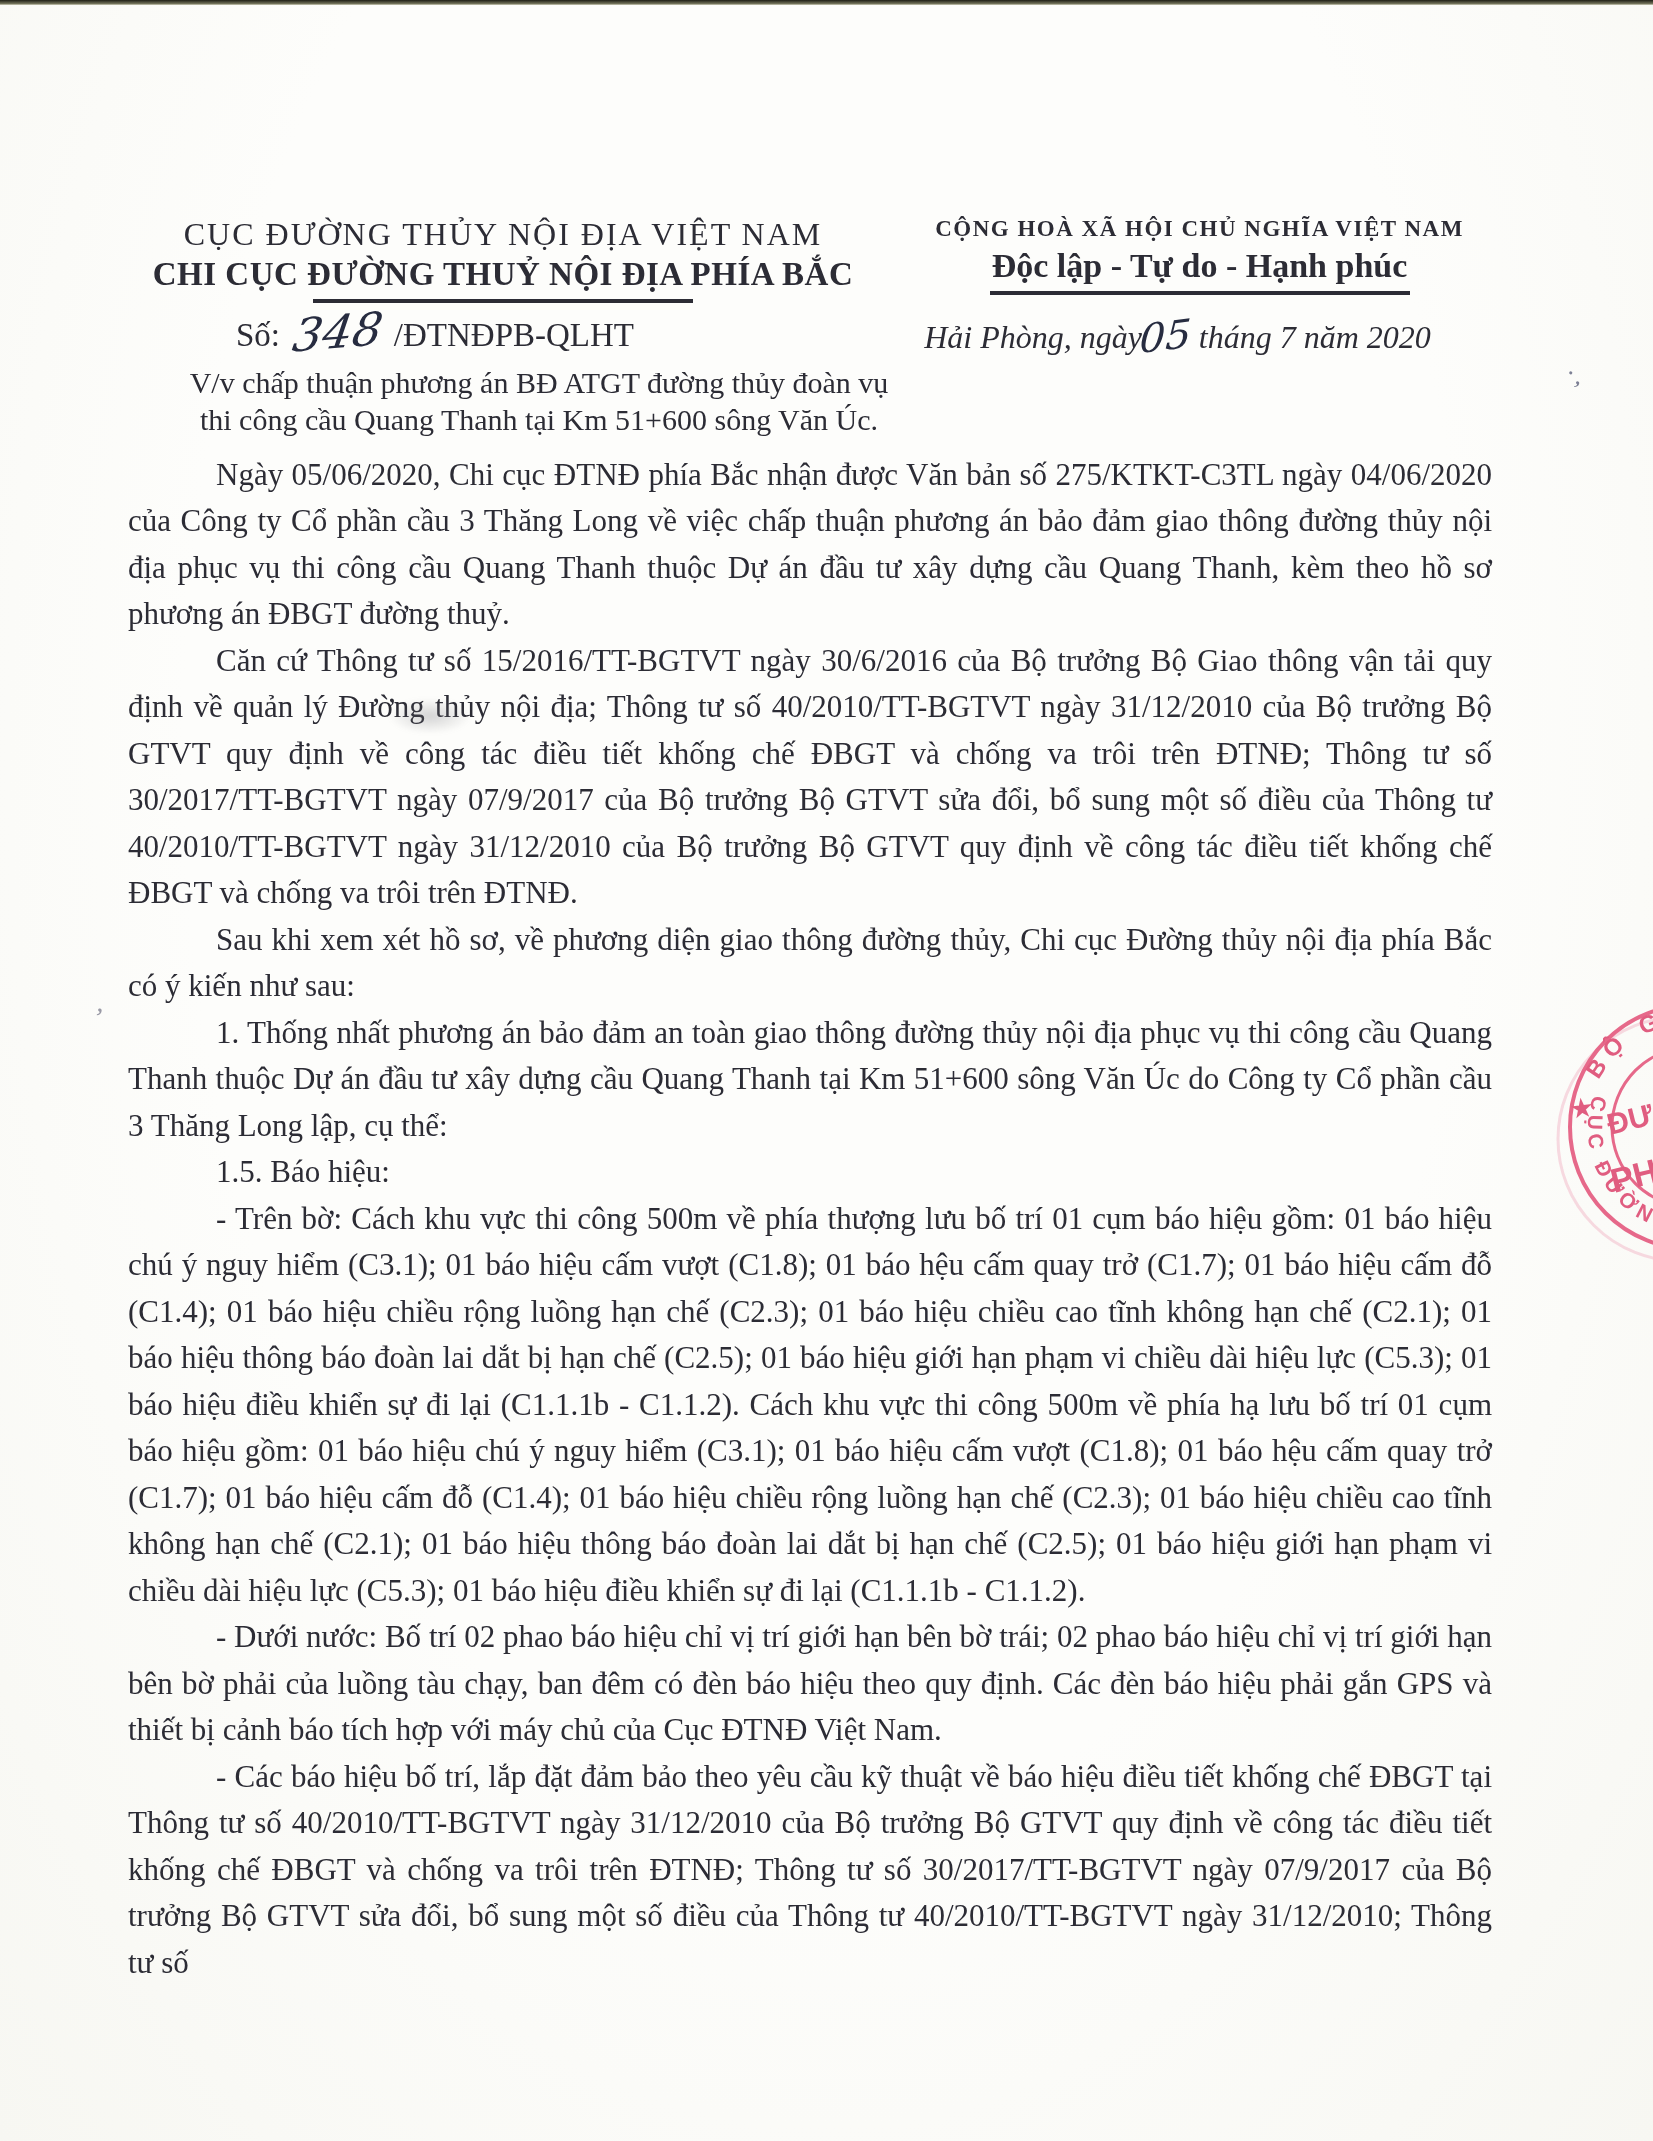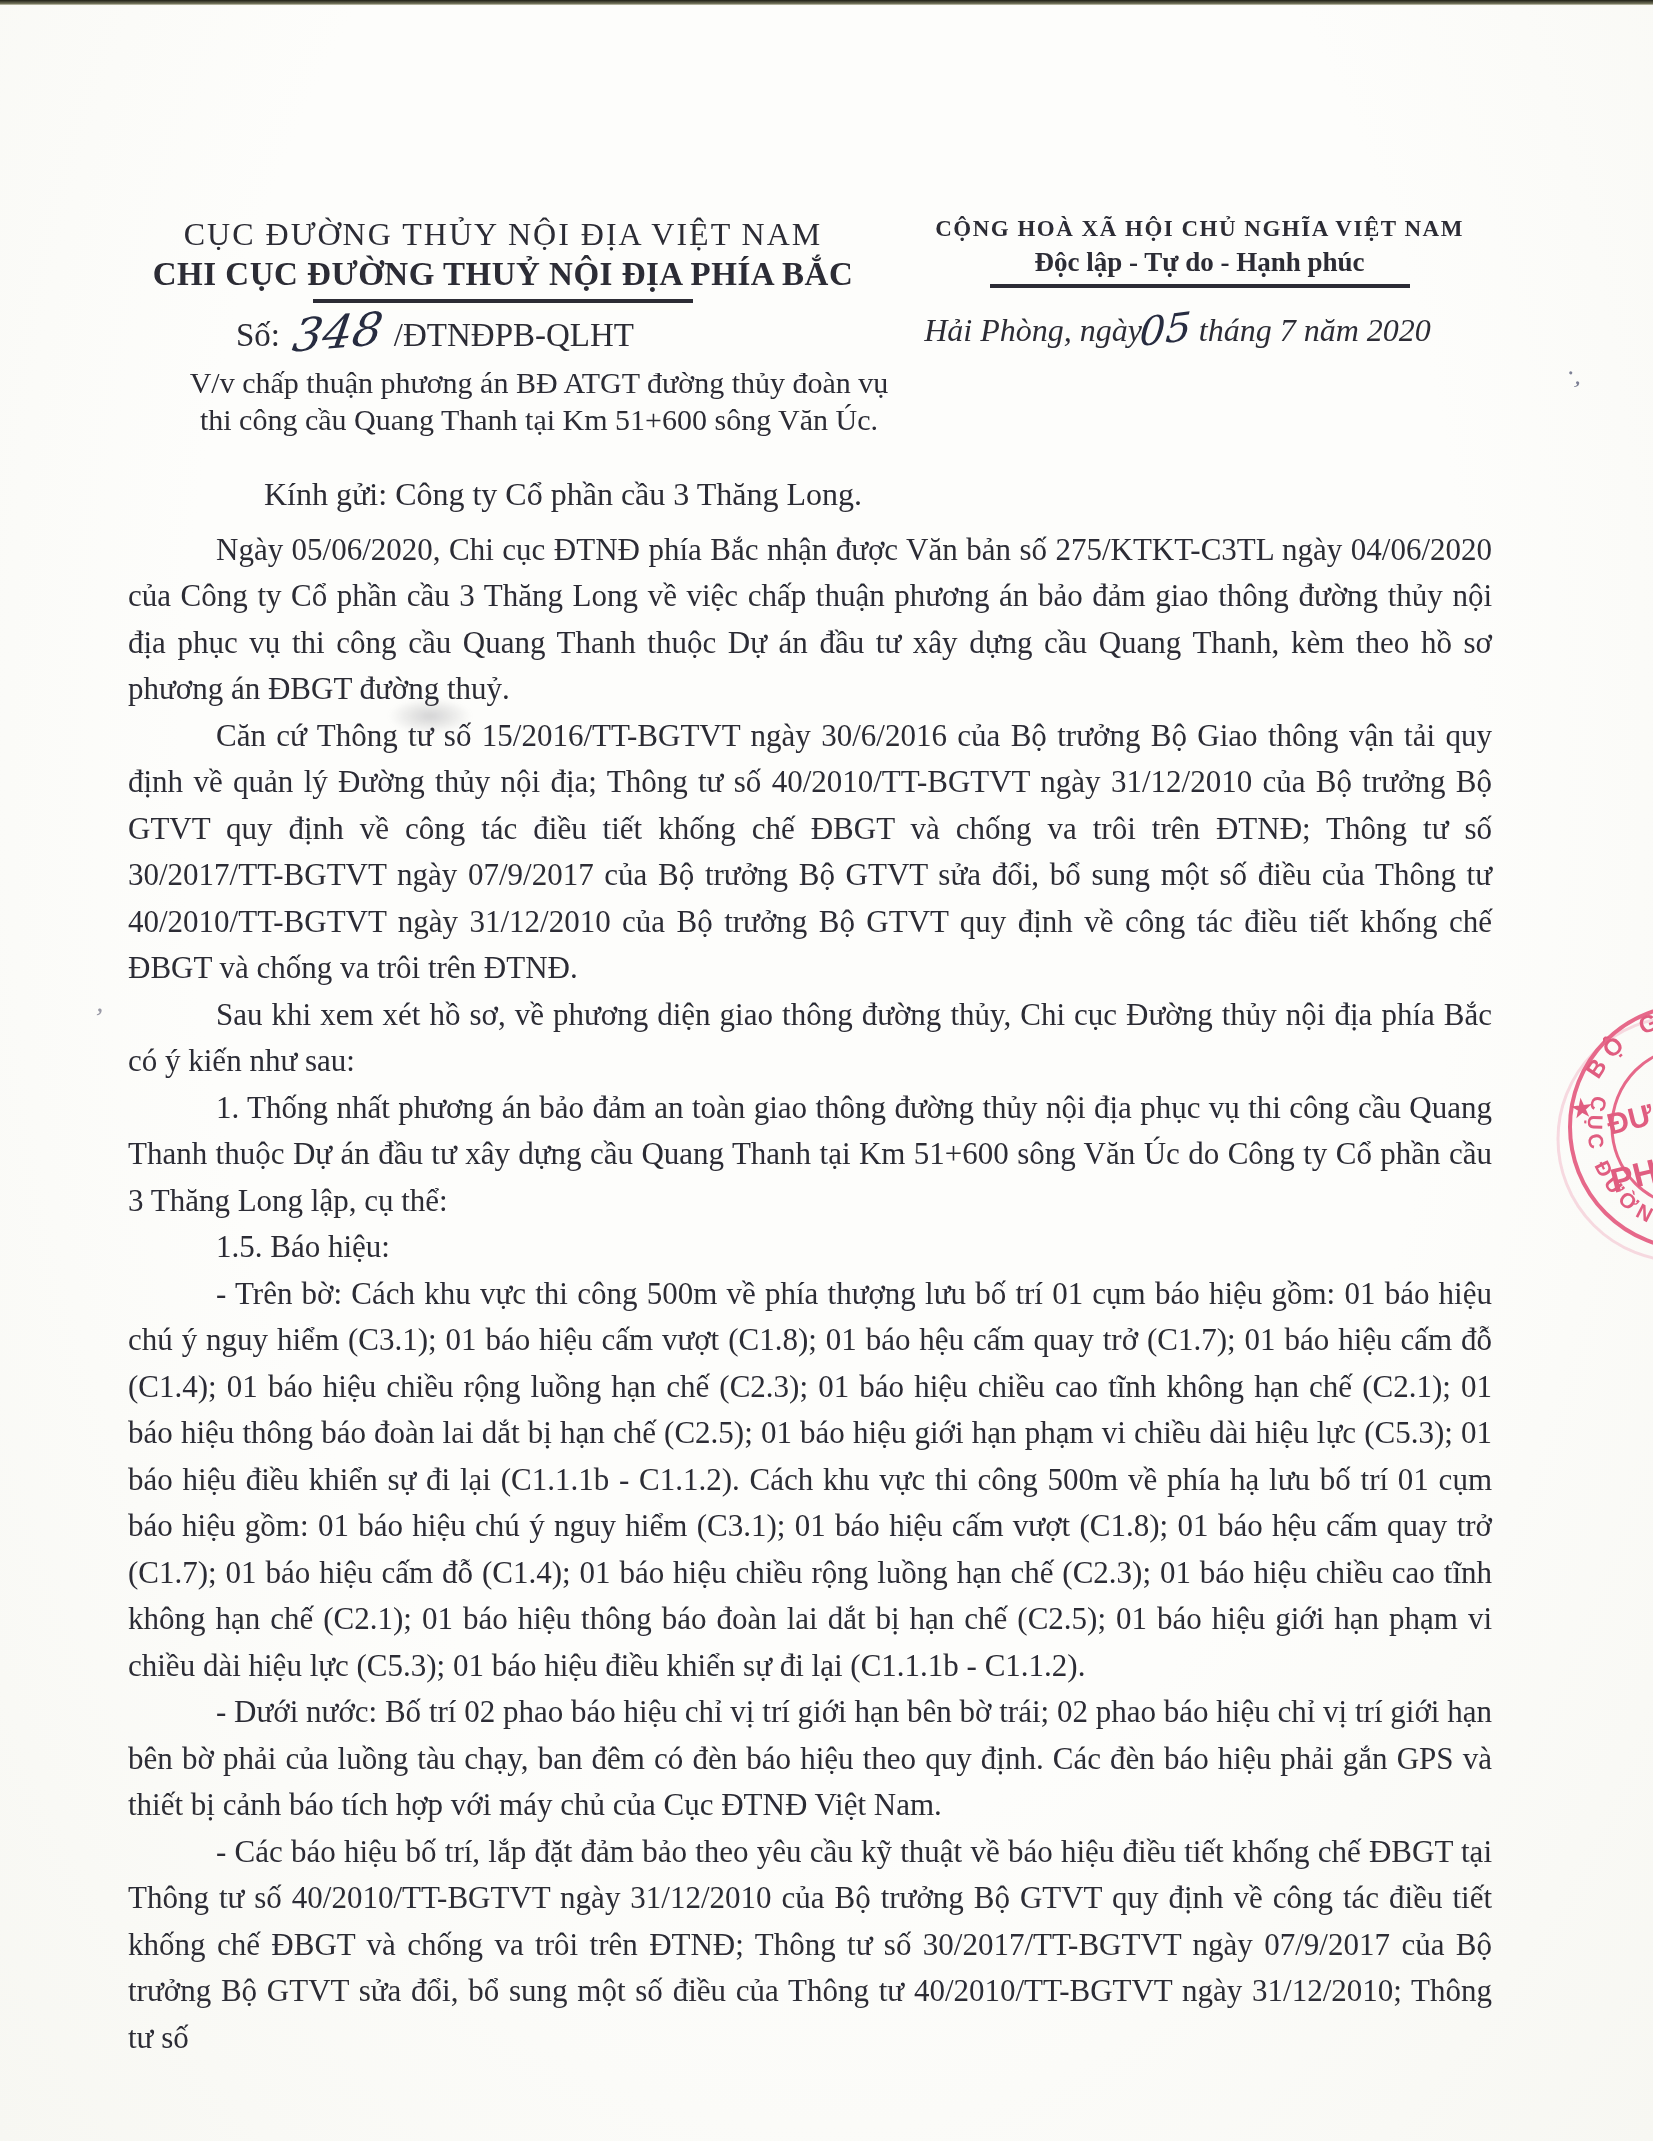--- a/index.html
+++ b/index.html
@@ -13,21 +13,21 @@
     color:#2c2c35;
   }
   .top-edge{position:absolute;top:0;left:0;right:0;height:5px;
     background:linear-gradient(to bottom,#1f1f15,#6f6f58 70%,#cfcfba);}
   .header{display:flex;justify-content:space-between;padding:216px 140px 0 120px;}
   .col-left{width:766px;text-align:center;}
   .col-right{width:672px;text-align:center;}
   .org1{font-size:32px;letter-spacing:2px;white-space:nowrap;}
   .org2{font-size:33px;font-weight:bold;letter-spacing:.5px;white-space:nowrap;margin-top:3px;}
   .nat1{font-size:23px;font-weight:bold;letter-spacing:1.5px;white-space:nowrap;}
-  .nat2{font-size:27px;font-weight:bold;margin-top:5px;}
+  .nat2{font-size:34px;font-weight:bold;margin-top:5px;}
   .rule{height:3.5px;background:#2c2c35;margin:6px auto 0;}
   .rule-left{width:380px;}
   .rule-right{width:420px;}
   .so-line{margin:14px 0 0 116px;font-size:33px;text-align:left;white-space:nowrap;}
   .hand{display:inline-block;font-style:italic;color:#272c40;
     font-family:"DejaVu Serif",serif;transform:skewX(-13deg) rotate(-5deg);}
   .hand-348{font-size:46px;line-height:0;margin:0 12px 0 14px;position:relative;top:2px;}
   .hand-05{font-size:40px;line-height:0;margin:0 8px 0 -2px;position:relative;top:2px;transform:skewX(-10deg) rotate(-7deg);}
   .date-line{margin-top:24px;font-size:32px;font-style:italic;white-space:nowrap;transform:translateX(-22px);}
   .subject{margin:10px 0 0 40px;width:758px;font-size:30px;line-height:37px;text-align:center;}
@@ -71,21 +71,20 @@
     <div class="col-right">
       <div class="nat1">CỘNG HOÀ XÃ HỘI CHỦ NGHĨA VIỆT NAM</div>
       <div class="nat2">Độc lập - Tự do - Hạnh phúc</div>
       <div class="rule rule-right"></div>
       <div class="date-line">
         <span>Hải Phòng, ngày</span><span class="hand hand-05">05</span><span>tháng 7 năm 2020</span>
       </div>
     </div>
   </div>
 
-  <div class="salutation">Kính gửi: Công ty Cổ phần cầu 3 Thăng Long.</div>
 
   <div class="bodytext">
     <p>Ngày 05/06/2020, Chi cục ĐTNĐ phía Bắc nhận được Văn bản số 275/KTKT-C3TL ngày 04/06/2020 của Công ty Cổ phần cầu 3 Thăng Long về việc chấp thuận phương án bảo đảm giao thông đường thủy nội địa phục vụ thi công cầu Quang Thanh thuộc Dự án đầu tư xây dựng cầu Quang Thanh, kèm theo hồ sơ phương án ĐBGT đường thuỷ.</p>
     <p>Căn cứ Thông tư số 15/2016/TT-BGTVT ngày 30/6/2016 của Bộ trưởng Bộ Giao thông vận tải quy định về quản lý Đường thủy nội địa; Thông tư số 40/2010/TT-BGTVT ngày 31/12/2010 của Bộ trưởng Bộ GTVT quy định về công tác điều tiết khống chế ĐBGT và chống va trôi trên ĐTNĐ; Thông tư số 30/2017/TT-BGTVT ngày 07/9/2017 của Bộ trưởng Bộ GTVT sửa đổi, bổ sung một số điều của Thông tư 40/2010/TT-BGTVT ngày 31/12/2010 của Bộ trưởng Bộ GTVT quy định về công tác điều tiết khống chế ĐBGT và chống va trôi trên ĐTNĐ.</p>
     <p>Sau khi xem xét hồ sơ, về phương diện giao thông đường thủy, Chi cục Đường thủy nội địa phía Bắc có ý kiến như sau:</p>
     <p>1. Thống nhất phương án bảo đảm an toàn giao thông đường thủy nội địa phục vụ thi công cầu Quang Thanh thuộc Dự án đầu tư xây dựng cầu Quang Thanh tại Km 51+600 sông Văn Úc do Công ty Cổ phần cầu 3 Thăng Long lập, cụ thể:</p>
     <p>1.5. Báo hiệu:</p>
     <p>- Trên bờ: Cách khu vực thi công 500m về phía thượng lưu bố trí 01 cụm báo hiệu gồm: 01 báo hiệu chú ý nguy hiểm (C3.1); 01 báo hiệu cấm vượt (C1.8); 01 báo hệu cấm quay trở (C1.7); 01 báo hiệu cấm đỗ (C1.4); 01 báo hiệu chiều rộng luồng hạn chế (C2.3); 01 báo hiệu chiều cao tĩnh không hạn chế (C2.1); 01 báo hiệu thông báo đoàn lai dắt bị hạn chế (C2.5); 01 báo hiệu giới hạn phạm vi chiều dài hiệu lực (C5.3); 01 báo hiệu điều khiển sự đi lại (C1.1.1b - C1.1.2). Cách khu vực thi công 500m về phía hạ lưu bố trí 01 cụm báo hiệu gồm: 01 báo hiệu chú ý nguy hiểm (C3.1); 01 báo hiệu cấm vượt (C1.8); 01 báo hệu cấm quay trở (C1.7); 01 báo hiệu cấm đỗ (C1.4); 01 báo hiệu chiều rộng luồng hạn chế (C2.3); 01 báo hiệu chiều cao tĩnh không hạn chế (C2.1); 01 báo hiệu thông báo đoàn lai dắt bị hạn chế (C2.5); 01 báo hiệu giới hạn phạm vi chiều dài hiệu lực (C5.3); 01 báo hiệu điều khiển sự đi lại (C1.1.1b - C1.1.2).</p>
     <p>- Dưới nước: Bố trí 02 phao báo hiệu chỉ vị trí giới hạn bên bờ trái; 02 phao báo hiệu chỉ vị trí giới hạn bên bờ phải của luồng tàu chạy, ban đêm có đèn báo hiệu theo quy định. Các đèn báo hiệu phải gắn GPS và thiết bị cảnh báo tích hợp với máy chủ của Cục ĐTNĐ Việt Nam.</p>
     <p>- Các báo hiệu bố trí, lắp đặt đảm bảo theo yêu cầu kỹ thuật về báo hiệu điều tiết khống chế ĐBGT tại Thông tư số 40/2010/TT-BGTVT ngày 31/12/2010 của Bộ trưởng Bộ GTVT quy định về công tác điều tiết khống chế ĐBGT và chống va trôi trên ĐTNĐ; Thông tư số 30/2017/TT-BGTVT ngày 07/9/2017 của Bộ trưởng Bộ GTVT sửa đổi, bổ sung một số điều của Thông tư 40/2010/TT-BGTVT ngày 31/12/2010; Thông tư số</p>

